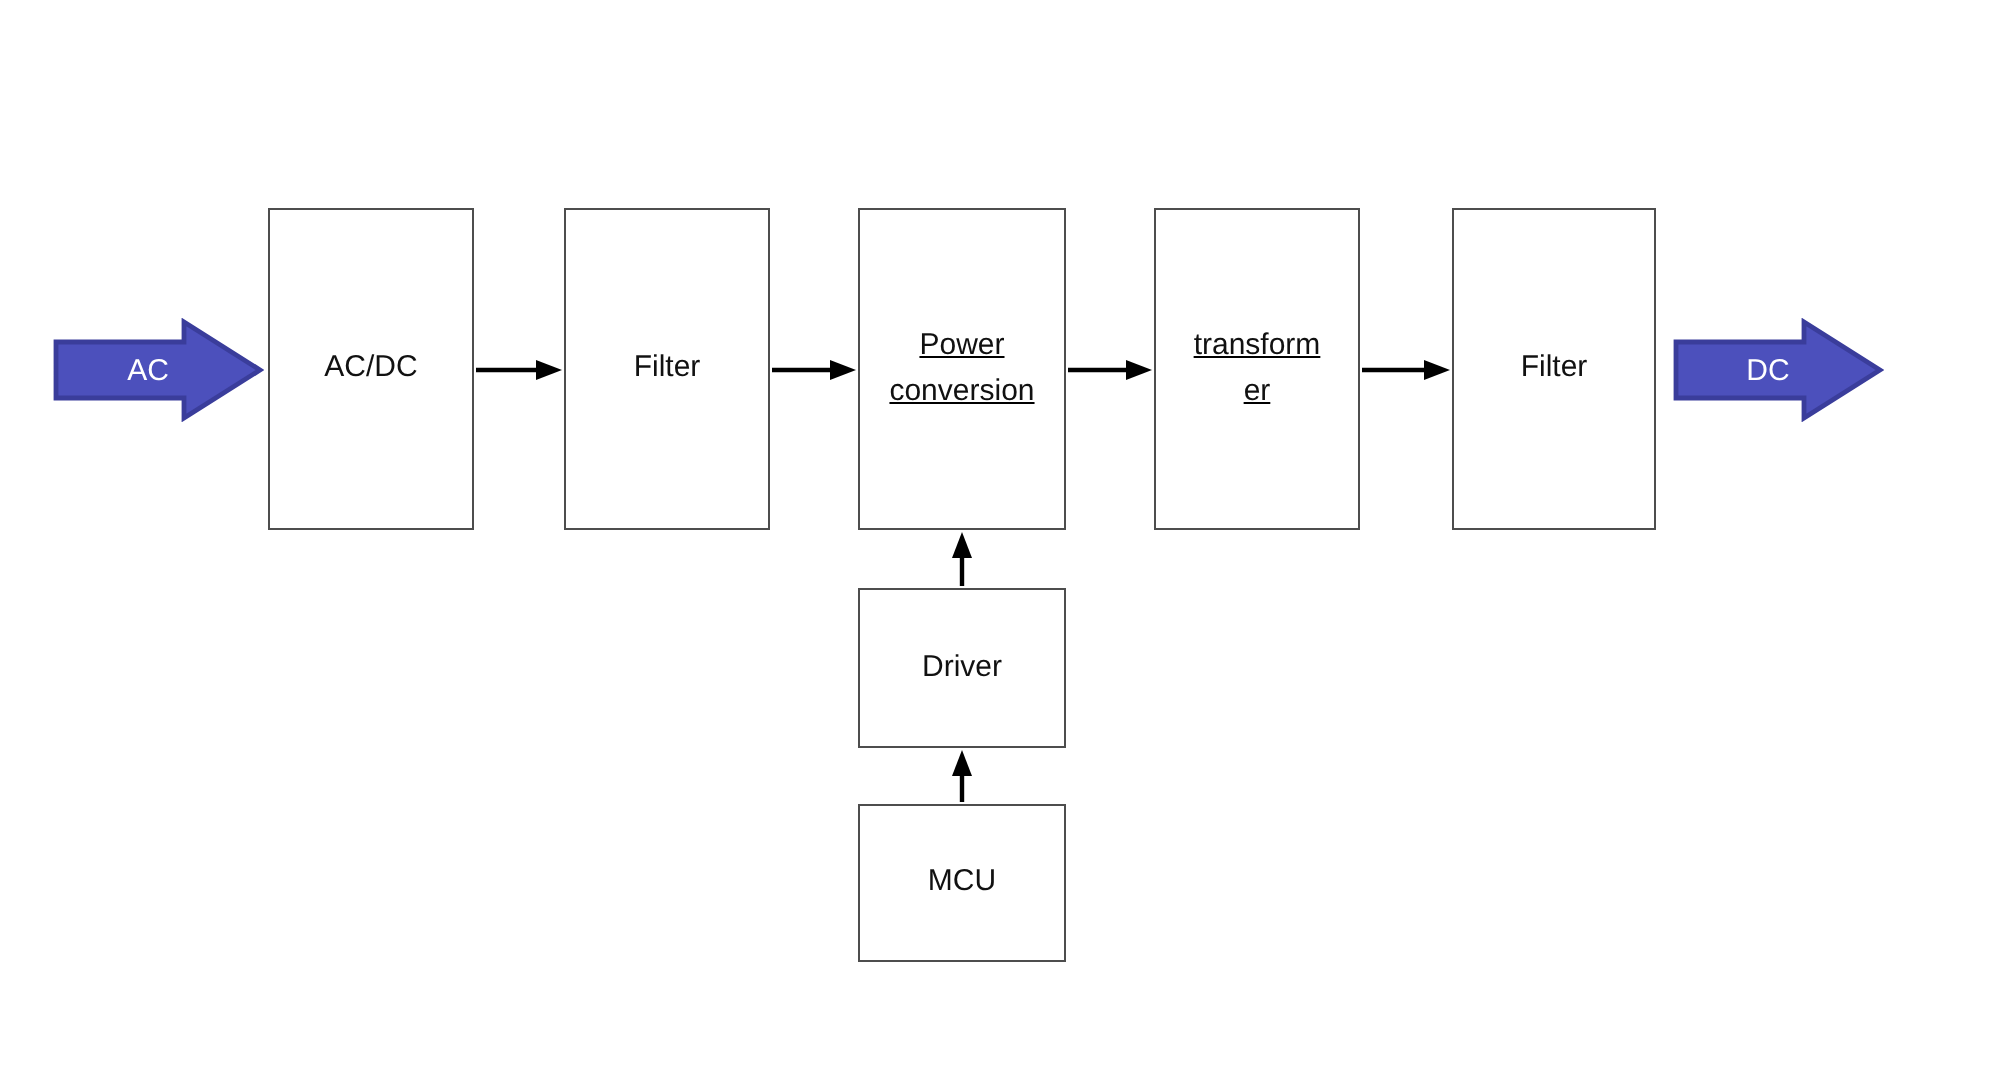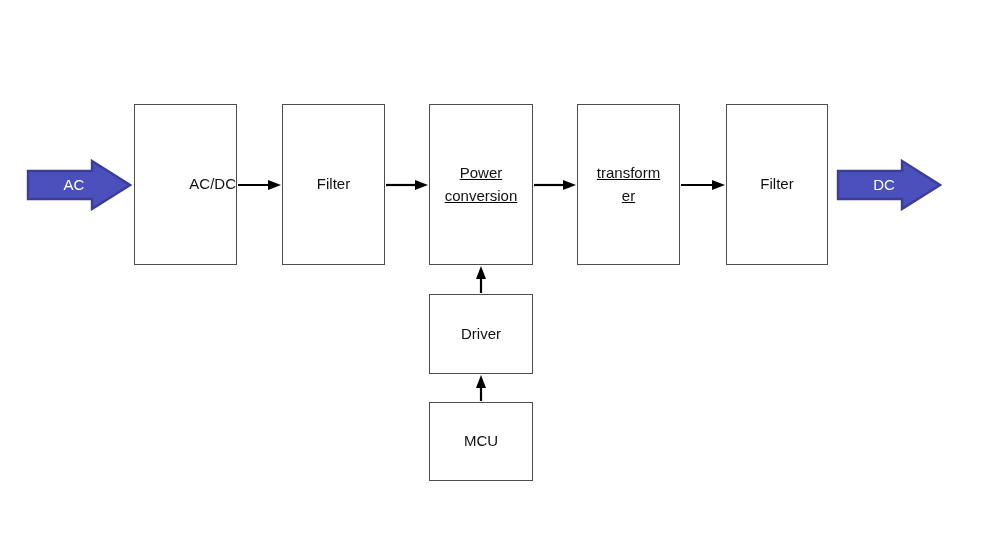--- a/index.html
+++ b/index.html
@@ -42,21 +42,21 @@
   <svg class="block-arrow" style="left:26px; top:159px;" width="106" height="52" viewBox="0 0 106 52">
     <polygon points="2,12 66,12 66,2 104,26 66,50 66,40 2,40" stroke-width="2.4" stroke-linejoin="miter" fill="#4C50BC" stroke="#3A3D9B"></polygon>
     <text x="48" y="31" text-anchor="middle" fill="#FFFFFF">AC</text>
   </svg>
 
   <svg class="block-arrow" style="left:836px; top:159px;" width="106" height="52" viewBox="0 0 106 52">
     <polygon points="2,12 66,12 66,2 104,26 66,50 66,40 2,40" stroke-width="2.4" stroke-linejoin="miter" fill="#4C50BC" stroke="#3A3D9B"></polygon>
     <text x="48" y="31" text-anchor="middle" fill="#FFFFFF">DC</text>
   </svg>
 
-  <div class="box" style="left:134px; top:104px; width:103px; height:161px;justify-content:flex-end;">
+  <div class="box" style="left:134px; top:104px; width:103px; height:161px;">
     <span class="box-label">AC/DC</span>
   </div>
 
   <div class="box" style="left:282px; top:104px; width:103px; height:161px;">
     <span class="box-label">Filter</span>
   </div>
 
   <div class="box" style="left:429px; top:104px; width:104px; height:161px;text-decoration:underline;">
     <span class="box-label">Power
 conversion</span>

